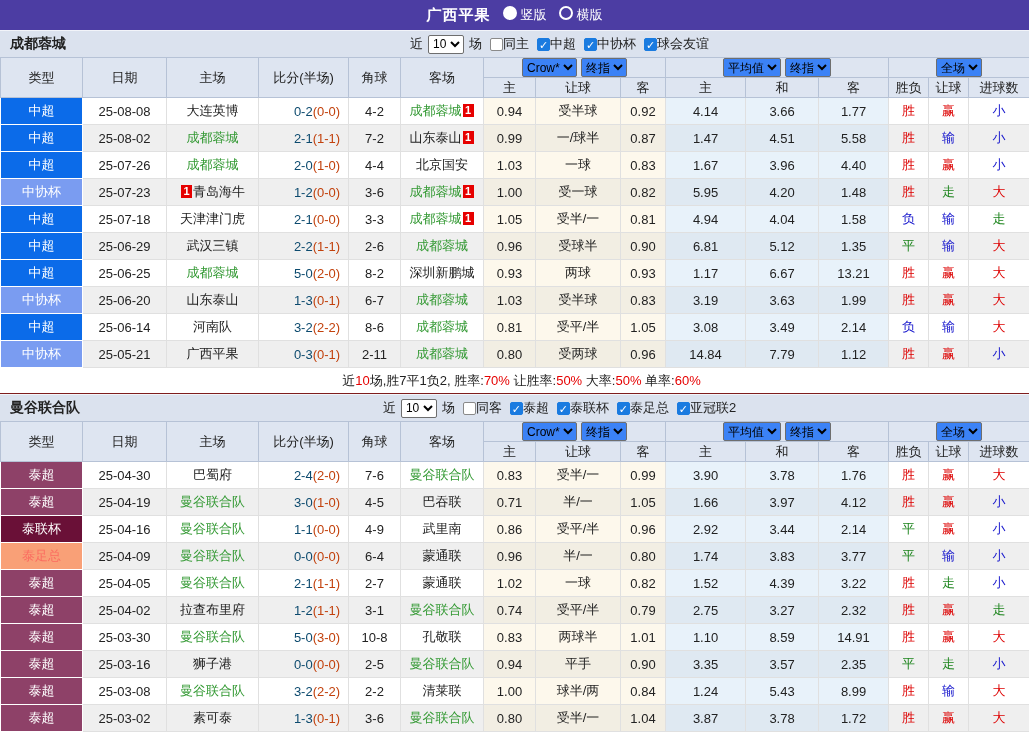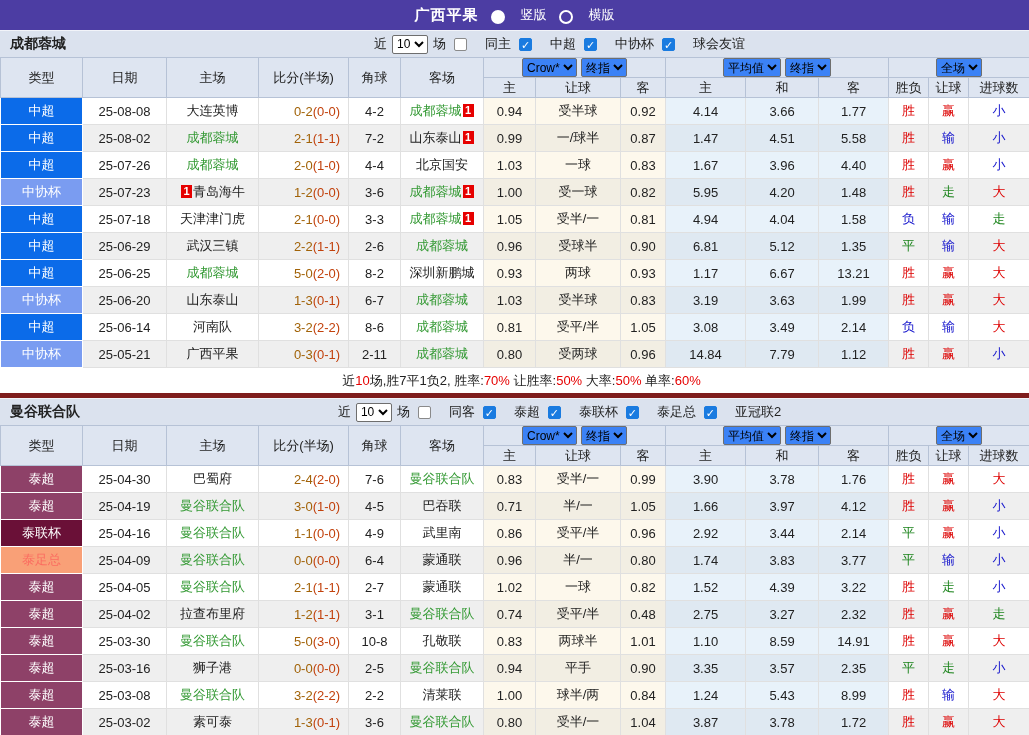--- a/index.html
+++ b/index.html
@@ -1,50 +1,50 @@
 <!DOCTYPE html>
 <html><head>
 <meta charset="utf-8">
 <style>
   html,body{margin:0;padding:0;background:#fff;}
   body{width:1029px;font-family:"Liberation Sans","DejaVu Sans",sans-serif;color:#222;}
   
   .topbar{height:30px;background:#4c3da3;display:flex;align-items:center;justify-content:center;gap:12px;color:#fff;}
   .topbar .title{font-weight:bold;font-size:15px;letter-spacing:1px;}
-  .radio-label{display:inline-flex;align-items:flex-end;font-size:13px;gap:16px;cursor:pointer;}
+  .radio-label{display:inline-flex;align-items:flex-start;font-size:13px;gap:4px;cursor:pointer;}
   .radio{display:inline-block;width:10px;height:10px;border:2px solid #fff;border-radius:50%;box-sizing:content-box;}
   .radio.filled{background:#fff;}
   
   .filterbar{height:26px;background:#dbe2ee;display:flex;align-items:center;font-size:13px;position:relative;border-top:1px solid #f2f4f9;}
   .team-name{position:absolute;left:10px;font-weight:bold;font-size:14px;color:#222;}
   .filters{margin:0 auto;display:flex;align-items:center;gap:3px;transform:translateX(45px);}
   .filters select{font-size:12px;height:19px;border:1px solid #6e6e6e;background:#fff;border-radius:2px;margin:0 2px;font-family:inherit;}
-  .cb-label{display:inline-flex;align-items:center;gap:18px;margin-left:5px;cursor:pointer;}
+  .cb-label{display:inline-flex;align-items:center;gap:0;margin-left:5px;cursor:pointer;}
   .cb{display:inline-block;width:13px;height:13px;border:1px solid #8a8a8a;background:#fff;border-radius:2px;font-size:11px;line-height:13px;text-align:center;box-sizing:border-box;}
   .cb.checked{background:#1a7be0;border-color:#1a7be0;color:#fff;font-weight:bold;}
   
   table{border-collapse:collapse;table-layout:fixed;width:1029px;border-radius:22px;}
   thead th{background:#dee5f1;border:1px solid #b6c2d6;font-weight:normal;font-size:13px;color:#222;height:19px;padding:0;white-space:nowrap;overflow:hidden;}
   thead select{font-size:12px;height:19px;border:1px solid #6e6e6e;background:#3b82f6;border-radius:2px;margin:0 2px;font-family:inherit;max-width:95%;}
   tbody td{border:1px solid #e0e0e0;text-align:center;font-size:13px;height:26px;padding:0 1px;white-space:nowrap;overflow:hidden;}
   tr.odd td{background:#ffffff;}
   tr.even td{background:#efefef;}
   tr.odd td.odds{background:#fdf8ec;}
   tr.even td.odds{background:#f2eee3;}
   tr.odd td.avg{background:#e8f2fa;}
   tr.even td.avg{background:#dfe9f2;}
   td.type{border:1px solid #fff;font-size:13px;}
   .team-self{color:#339933;}
-  .score-full{color:#a16207;margin-left:27px;}
+  .score-full{color:#0c4a6e;margin-left:27px;}
   .score-half{color:#c2410c;}
   .badge{display:inline-block;background:#e60000;color:#fff;font-size:11px;line-height:13px;min-width:9px;padding:0 1px;text-align:center;font-weight:bold;vertical-align:1px;margin:0 1px;}
   .res-r{color:#dd0000;}
   .res-b{color:#1414cc;}
   .res-g{color:#1c841c;}
-  .summary{height:25px;line-height:25px;text-align:center;font-size:13px;background:#fff;border-bottom:5px solid #7f1d1d;padding-left:14px;}
+  .summary{height:25px;line-height:25px;text-align:center;font-size:13px;background:#fff;border-bottom:1px solid #7f1d1d;padding-left:14px;}
   .sum-k{color:#222;}
   .sum-r{color:#e60000;}
 </style>
 </head>
 <body>
 
 <div class="topbar">
   <span class="title">广西平果</span>
   <label class="radio-label">
     <span class="radio filled"></span>
@@ -455,21 +455,21 @@
         </tr>
         <tr class="even">
           <td class="type" style="background: rgb(142, 65, 104); color: rgb(255, 255, 255);">泰超</td>
           <td>25-04-02</td>
           <td><span>拉查布里府</span></td>
           <td><span class="score-full">1-2</span><span class="score-half">(1-1)</span></td>
           <td>3-1</td>
           <td><span class="team-self">曼谷联合队</span></td>
           <td class="odds">0.74</td>
           <td class="odds">受平/半</td>
-          <td class="odds">0.48</td>
+          <td class="odds">0.79</td>
           <td class="avg">2.75</td>
           <td class="avg">3.27</td>
           <td class="avg">2.32</td>
           <td class="res-r">胜</td>
           <td class="res-r">赢</td>
           <td class="res-g">走</td>
         </tr>
         <tr class="odd">
           <td class="type" style="background: rgb(142, 65, 104); color: rgb(255, 255, 255);">泰超</td>
           <td>25-03-30</td>

